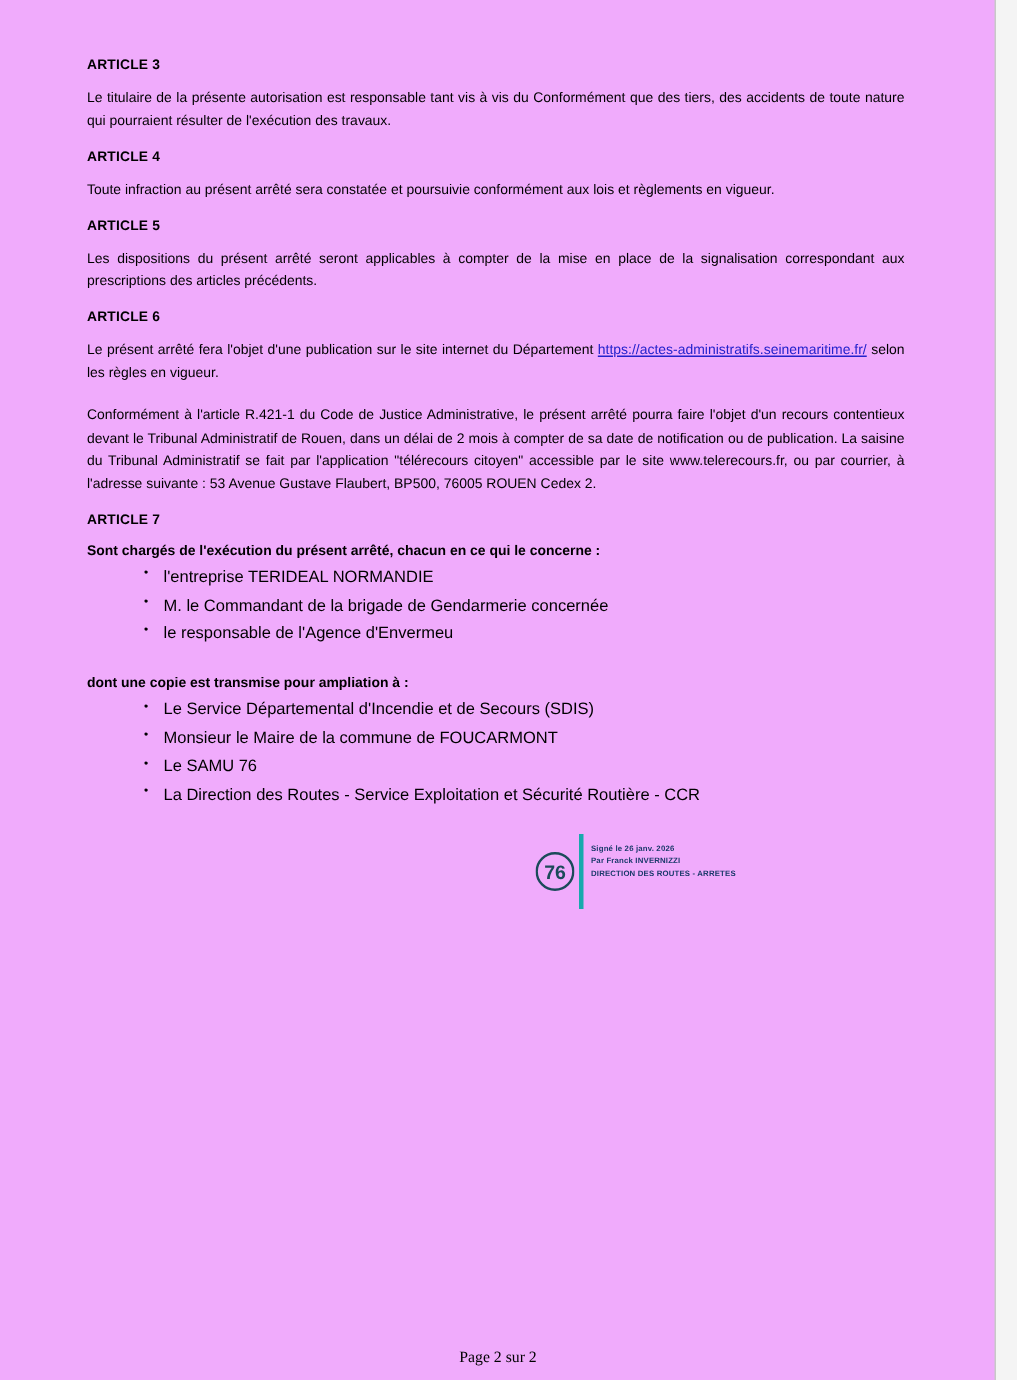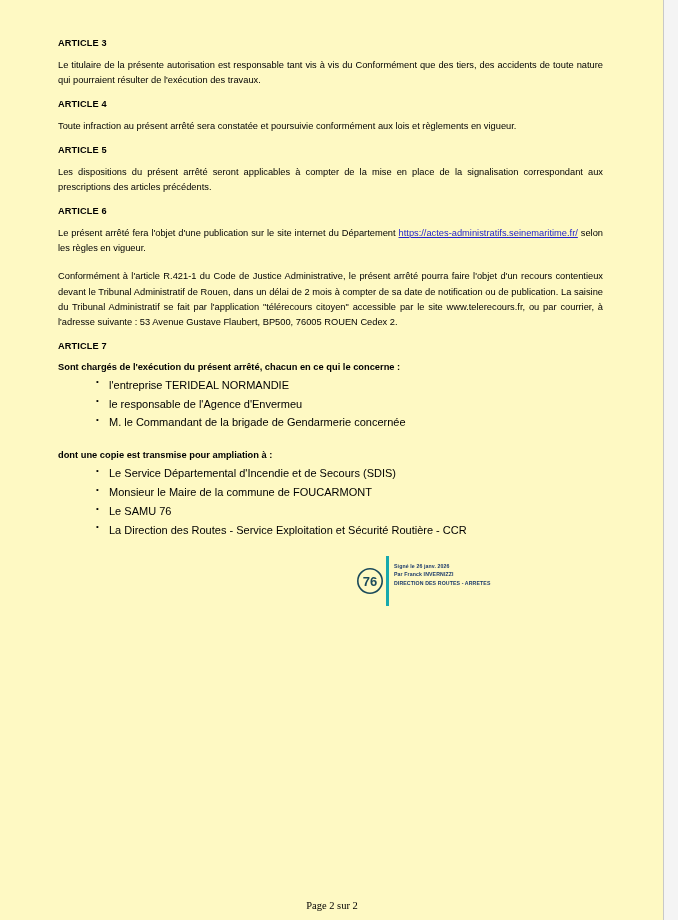--- a/index.html
+++ b/index.html
@@ -18,21 +18,21 @@
     width: 678px;
     height: 920px;
     background: #f4f4f4;
   }
   .page {
     position: absolute;
     left: 0;
     top: 0;
     width: 664px;
     height: 920px;
-    background: #fef9c3;
+    background: #f0abfc;
     border-right: 1px solid #c8c8c8;
     box-sizing: border-box;
   }
   .content {
     position: absolute;
     left: 58px;
     top: 38px;
     width: 545px;
   }
   .art-head {
@@ -166,22 +166,22 @@
       <h2 class="art-head">ARTICLE 6</h2>
       <p class="para last"><span>Le présent arrêté fera l'objet d'une publication sur le site internet du Département </span><a class="link" href="#">https://actes-administratifs.seinemaritime.fr/</a><span> selon les règles en vigueur.</span></p>
 
       <p class="para">Conformément à l'article R.421-1 du Code de Justice Administrative, le présent arrêté pourra faire l'objet d'un recours contentieux devant le Tribunal Administratif de Rouen, dans un délai de 2 mois à compter de sa date de notification ou de publication. La saisine du Tribunal Administratif se fait par l'application "télérecours citoyen" accessible par le site www.telerecours.fr, ou par courrier, à l'adresse suivante : 53 Avenue Gustave Flaubert, BP500, 76005 ROUEN Cedex 2.</p>
 
       <h2 class="art-head">ARTICLE 7</h2>
 
       <p class="lead">Sont chargés de l'exécution du présent arrêté, chacun en ce qui le concerne :</p>
       <ul class="blist">
         <li>l'entreprise TERIDEAL NORMANDIE</li>
+        <li>M. le Commandant de la brigade de Gendarmerie concernée</li>
         <li>le responsable de l'Agence d'Envermeu</li>
-        <li>M. le Commandant de la brigade de Gendarmerie concernée</li>
       </ul>
 
       <div class="gap-block"></div>
 
       <p class="lead">dont une copie est transmise pour ampliation à :</p>
       <ul class="blist">
         <li>Le Service Départemental d'Incendie et de Secours (SDIS)</li>
         <li>Monsieur le Maire de la commune de FOUCARMONT</li>
         <li>Le SAMU 76</li>
         <li>La Direction des Routes - Service Exploitation et Sécurité Routière - CCR</li>

